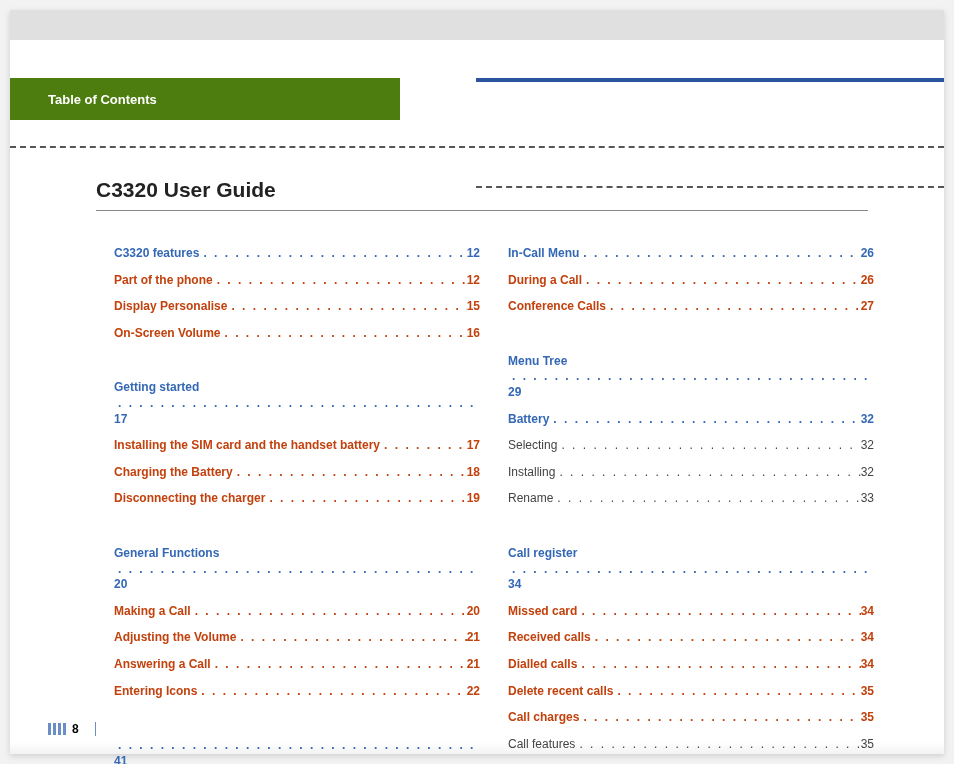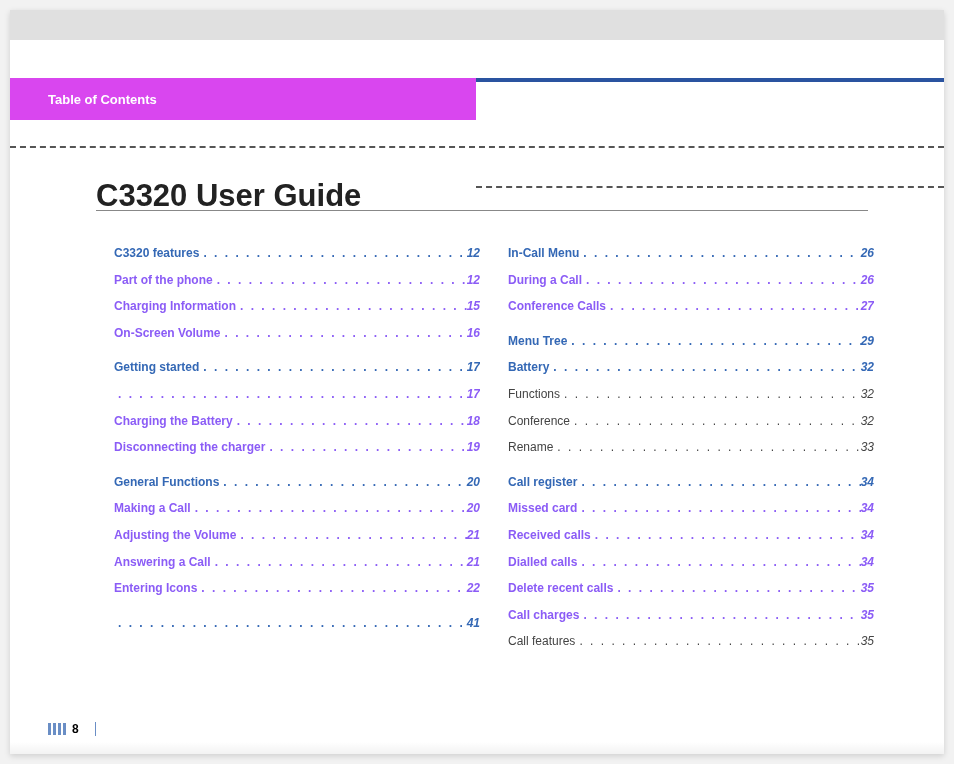--- a/index.html
+++ b/index.html
@@ -29,23 +29,23 @@
     position: absolute;
     top: 68px;
     left: 0;
     width: 100%;
     height: 42px;
   }
   .blue-tab {
     position: absolute;
     left: 0;
     top: 0;
-    width: 466px;
+    width: 390px;
     height: 42px;
-    background: #d946ef;
+    background: #4d7c0f;
     color: #fff;
     font-weight: bold;
     font-size: 13px;
     padding-left: 38px;
     display: flex;
     align-items: center;
   }
   .blue-stripe {
     position: absolute;
     left: 466px;
@@ -62,21 +62,21 @@
   }
   .dashed-top { top: 68px; }
   .dashed-bottom { top: 108px; }
   .dashed-bottom-right {
     left: 466px;
   }
   .title {
     position: absolute;
     left: 86px;
     top: 168px;
-    font-size: 31px;
+    font-size: 21px;
     font-weight: bold;
     color: #222;
     font-family: "Arial Narrow", Arial, sans-serif;
     letter-spacing: 0px;
   }
   .title-rule {
     position: absolute;
     left: 86px;
     top: 200px;
     width: 772px;
@@ -96,36 +96,36 @@
     flex-direction: column;
   }
   .toc-entry {
     display: flex;
     align-items: baseline;
     font-size: 12px;
     line-height: 1.3;
     margin-bottom: 11px;
     overflow: hidden;
   }
-  .toc-entry.gap-before { margin-top: 8px; }
+  .toc-entry.gap-before { margin-top: 28px; flex-direction: column; }
   .toc-label { 
     flex: 0 0 auto; 
     white-space: nowrap;
   }
   .toc-dots {
     flex: 1 1 auto;
     overflow: hidden;
     white-space: nowrap;
     letter-spacing: 2px;
     color: inherit;
     padding: 0 4px;
   }
-  .toc-page { flex: 0 0 auto; font-style: italic; }
+  .toc-page { flex: 0 0 auto; }
   .toc-heading { color: #3468b5; font-weight: bold; }
-  .toc-bold { color: #8b5cf6; font-weight: bold; }
+  .toc-bold { color: #c2410c; font-weight: bold; }
   .toc-plain { color: #444; font-weight: normal; }
   .footer {
     position: absolute;
     left: 38px;
     bottom: 18px;
     display: flex;
     align-items: center;
     gap: 6px;
     font-size: 12px;
     font-weight: bold;
@@ -169,35 +169,36 @@
           <span class="toc-label">C3320 features</span>
           <span class="toc-dots">. . . . . . . . . . . . . . . . . . . . . . . . . . . . . . . . . . . . . . . . . . . . . . . . . . . . . . . . . . . . . . . . . . . . . . . . . . . . . . . .</span>
           <span class="toc-page">12</span>
         </div>
         <div class="toc-entry toc-bold">
           <span class="toc-label">Part of the phone</span>
           <span class="toc-dots">. . . . . . . . . . . . . . . . . . . . . . . . . . . . . . . . . . . . . . . . . . . . . . . . . . . . . . . . . . . . . . . . . . . . . . . . . . . . . . . .</span>
           <span class="toc-page">12</span>
         </div>
         <div class="toc-entry toc-bold">
-          <span class="toc-label">Charging Information</span>
+          <span class="toc-label">Display Personalise</span>
           <span class="toc-dots">. . . . . . . . . . . . . . . . . . . . . . . . . . . . . . . . . . . . . . . . . . . . . . . . . . . . . . . . . . . . . . . . . . . . . . . . . . . . . . . .</span>
           <span class="toc-page">15</span>
         </div>
         <div class="toc-entry toc-bold">
           <span class="toc-label">On-Screen Volume</span>
           <span class="toc-dots">. . . . . . . . . . . . . . . . . . . . . . . . . . . . . . . . . . . . . . . . . . . . . . . . . . . . . . . . . . . . . . . . . . . . . . . . . . . . . . . .</span>
           <span class="toc-page">16</span>
         </div>
         <div class="toc-entry toc-heading gap-before">
           <span class="toc-label">Getting started</span>
           <span class="toc-dots">. . . . . . . . . . . . . . . . . . . . . . . . . . . . . . . . . . . . . . . . . . . . . . . . . . . . . . . . . . . . . . . . . . . . . . . . . . . . . . . .</span>
           <span class="toc-page">17</span>
         </div>
         <div class="toc-entry toc-bold">
+          <span class="toc-label">Installing the SIM card and the handset battery</span>
           <span class="toc-dots">. . . . . . . . . . . . . . . . . . . . . . . . . . . . . . . . . . . . . . . . . . . . . . . . . . . . . . . . . . . . . . . . . . . . . . . . . . . . . . . .</span>
           <span class="toc-page">17</span>
         </div>
         <div class="toc-entry toc-bold">
           <span class="toc-label">Charging the Battery</span>
           <span class="toc-dots">. . . . . . . . . . . . . . . . . . . . . . . . . . . . . . . . . . . . . . . . . . . . . . . . . . . . . . . . . . . . . . . . . . . . . . . . . . . . . . . .</span>
           <span class="toc-page">18</span>
         </div>
         <div class="toc-entry toc-bold">
           <span class="toc-label">Disconnecting the charger</span>
@@ -254,26 +255,26 @@
           <span class="toc-label">Menu Tree</span>
           <span class="toc-dots">. . . . . . . . . . . . . . . . . . . . . . . . . . . . . . . . . . . . . . . . . . . . . . . . . . . . . . . . . . . . . . . . . . . . . . . . . . . . . . . .</span>
           <span class="toc-page">29</span>
         </div>
         <div class="toc-entry toc-heading">
           <span class="toc-label">Battery</span>
           <span class="toc-dots">. . . . . . . . . . . . . . . . . . . . . . . . . . . . . . . . . . . . . . . . . . . . . . . . . . . . . . . . . . . . . . . . . . . . . . . . . . . . . . . .</span>
           <span class="toc-page">32</span>
         </div>
         <div class="toc-entry toc-plain">
-          <span class="toc-label">Functions</span>
+          <span class="toc-label">Selecting</span>
           <span class="toc-dots">. . . . . . . . . . . . . . . . . . . . . . . . . . . . . . . . . . . . . . . . . . . . . . . . . . . . . . . . . . . . . . . . . . . . . . . . . . . . . . . .</span>
           <span class="toc-page">32</span>
         </div>
         <div class="toc-entry toc-plain">
-          <span class="toc-label">Conference</span>
+          <span class="toc-label">Installing</span>
           <span class="toc-dots">. . . . . . . . . . . . . . . . . . . . . . . . . . . . . . . . . . . . . . . . . . . . . . . . . . . . . . . . . . . . . . . . . . . . . . . . . . . . . . . .</span>
           <span class="toc-page">32</span>
         </div>
         <div class="toc-entry toc-plain">
           <span class="toc-label">Rename</span>
           <span class="toc-dots">. . . . . . . . . . . . . . . . . . . . . . . . . . . . . . . . . . . . . . . . . . . . . . . . . . . . . . . . . . . . . . . . . . . . . . . . . . . . . . . .</span>
           <span class="toc-page">33</span>
         </div>
         <div class="toc-entry toc-heading gap-before">
           <span class="toc-label">Call register</span>

